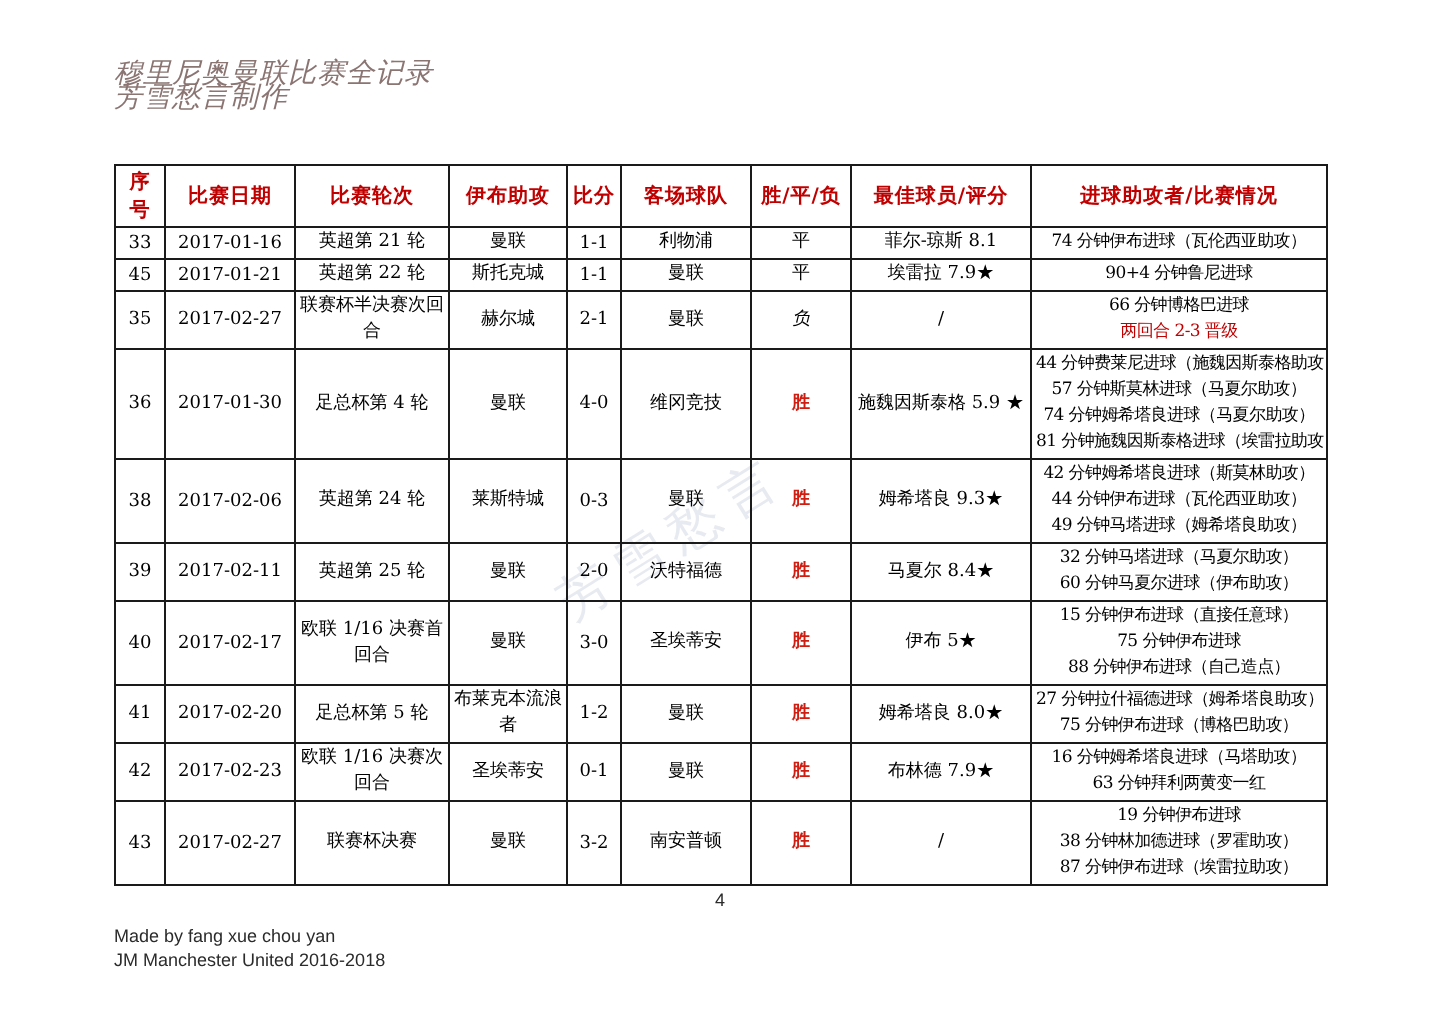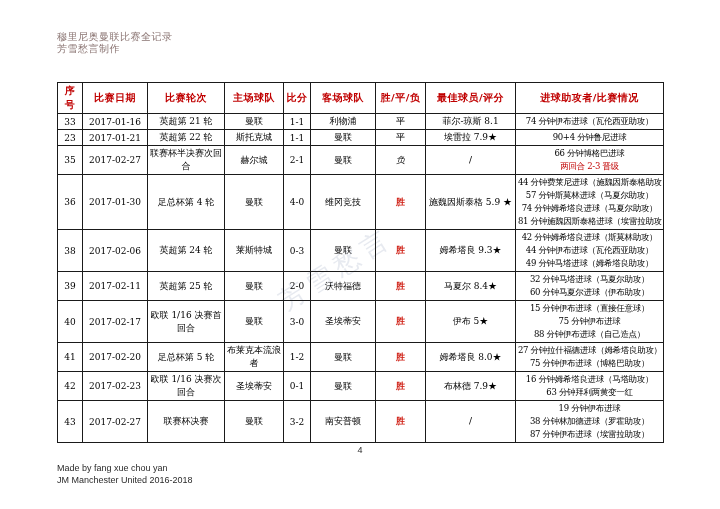--- a/index.html
+++ b/index.html
@@ -4,21 +4,21 @@
 <style>
   html,body{margin:0;padding:0;}
   body{
     width:720px;height:509px;background:#ffffff;overflow:hidden;position:relative;
     font-family:"DejaVu Serif","Liberation Serif",serif;
     -webkit-font-smoothing:antialiased;
   }
   .page{position:absolute;inset:0;}
   .doc-title{
     position:absolute;left:57px;top:31px;
-    font-size:10px;line-height:12px;color:#8b7573;letter-spacing:.5px;
+    font-size:14px;line-height:12px;color:#8b7573;letter-spacing:.5px;font-style:italic;
   }
   .watermark{
     position:absolute;left:268px;top:238px;width:180px;
     transform:rotate(-32deg);
     font-size:26px;letter-spacing:6px;
     color:rgba(160,172,196,.25);
     pointer-events:none;white-space:nowrap;
   }
   table.match-table{
     position:absolute;left:57px;top:82px;width:606px;
@@ -72,21 +72,21 @@
         <col style="width:65px">
       <col style="width:50px">
         <col style="width:90px">
         <col style="width:148px">
     </colgroup>
     <thead>
       <tr id="header-row">
           <th>序号</th>
           <th>比赛日期</th>
           <th>比赛轮次</th>
-          <th>主场球队</th>
+          <th>伊布助攻</th>
           <th>比分</th>
           <th>客场球队</th>
           <th>胜/平/负</th>
           <th>最佳球员/评分</th>
           <th>进球助攻者/比赛情况</th>
         </tr>
     </thead>
     <tbody id="table-body">
         <tr>
           <td class="c-no">33</td>
@@ -95,21 +95,21 @@
           <td class="c-home">曼联</td>
           <td class="c-score">1-1</td>
           <td class="c-away">利物浦</td>
           <td class="res-draw">平</td>
           <td>菲尔-琼斯 8.1</td>
           <td class="c-events">
             <div class="ev">74 分钟伊布进球（瓦伦西亚助攻）</div>
           </td>
         </tr>
         <tr>
-          <td class="c-no">23</td>
+          <td class="c-no">45</td>
           <td class="c-date">2017-01-21</td>
           <td class="c-round">英超第 22 轮</td>
           <td class="c-home">斯托克城</td>
           <td class="c-score">1-1</td>
           <td class="c-away">曼联</td>
           <td class="res-draw">平</td>
           <td>埃雷拉 7.9★</td>
           <td class="c-events">
             <div class="ev">90+4 分钟鲁尼进球</div>
           </td>

